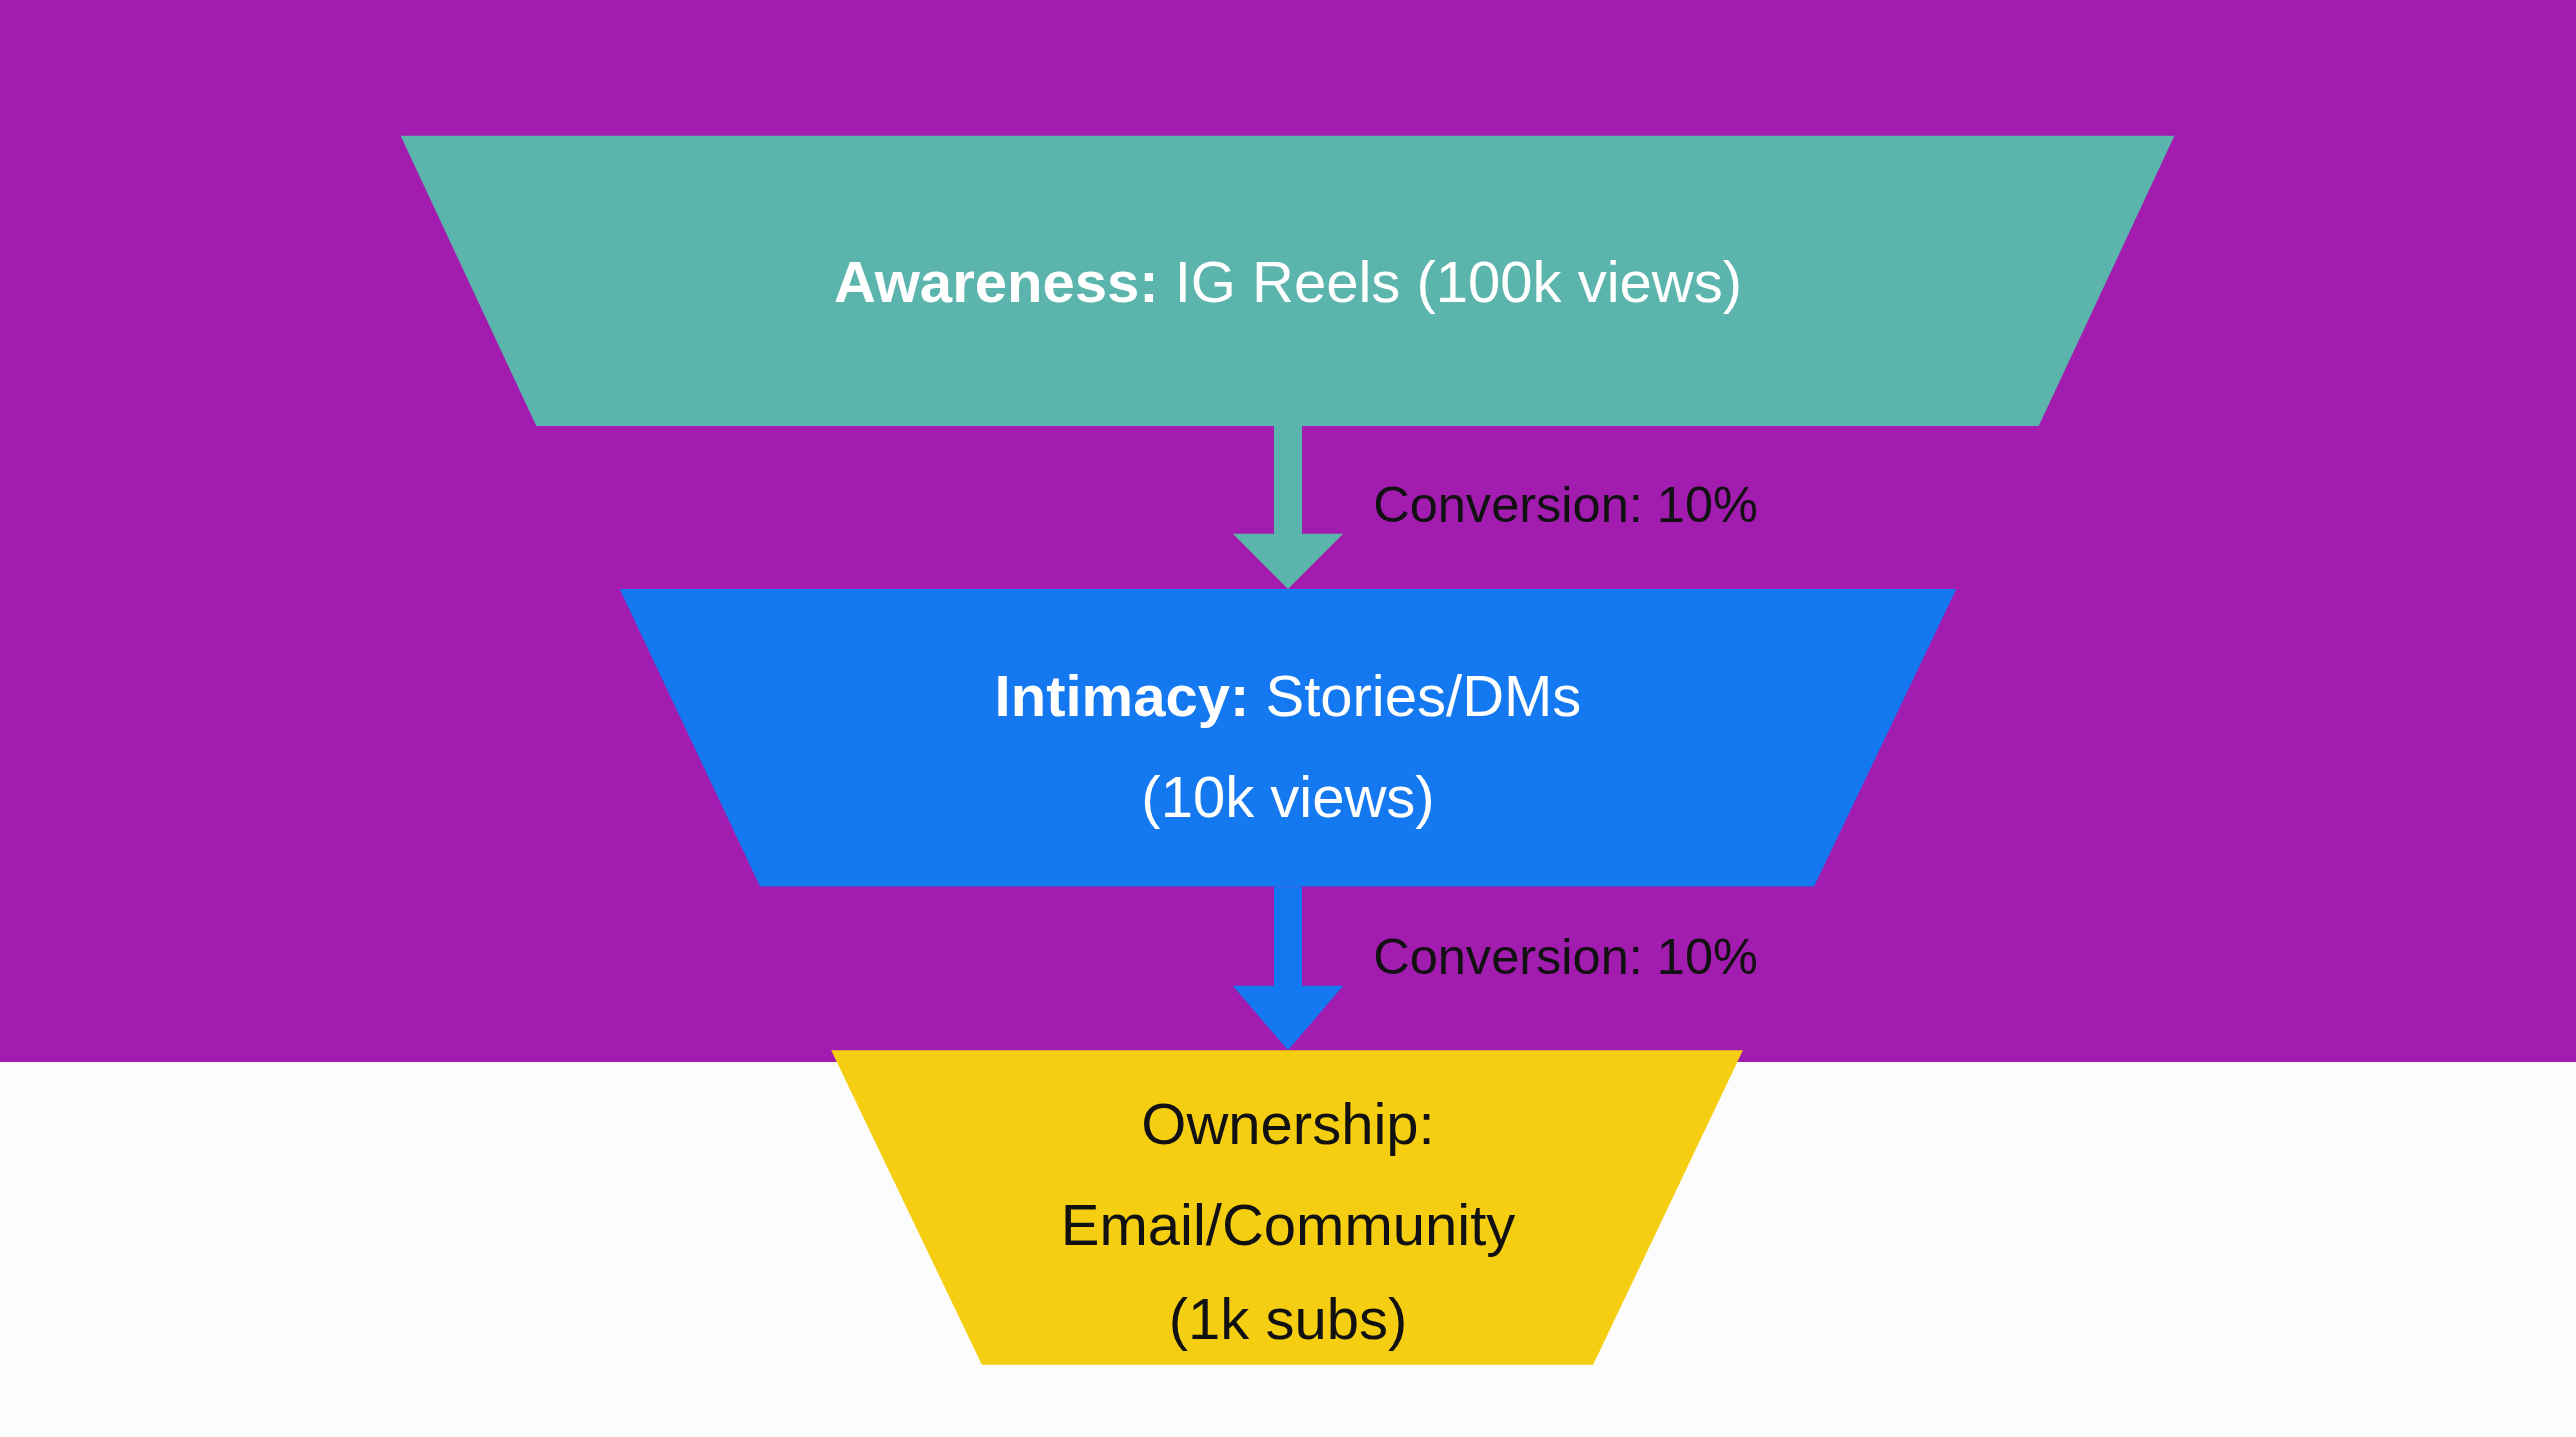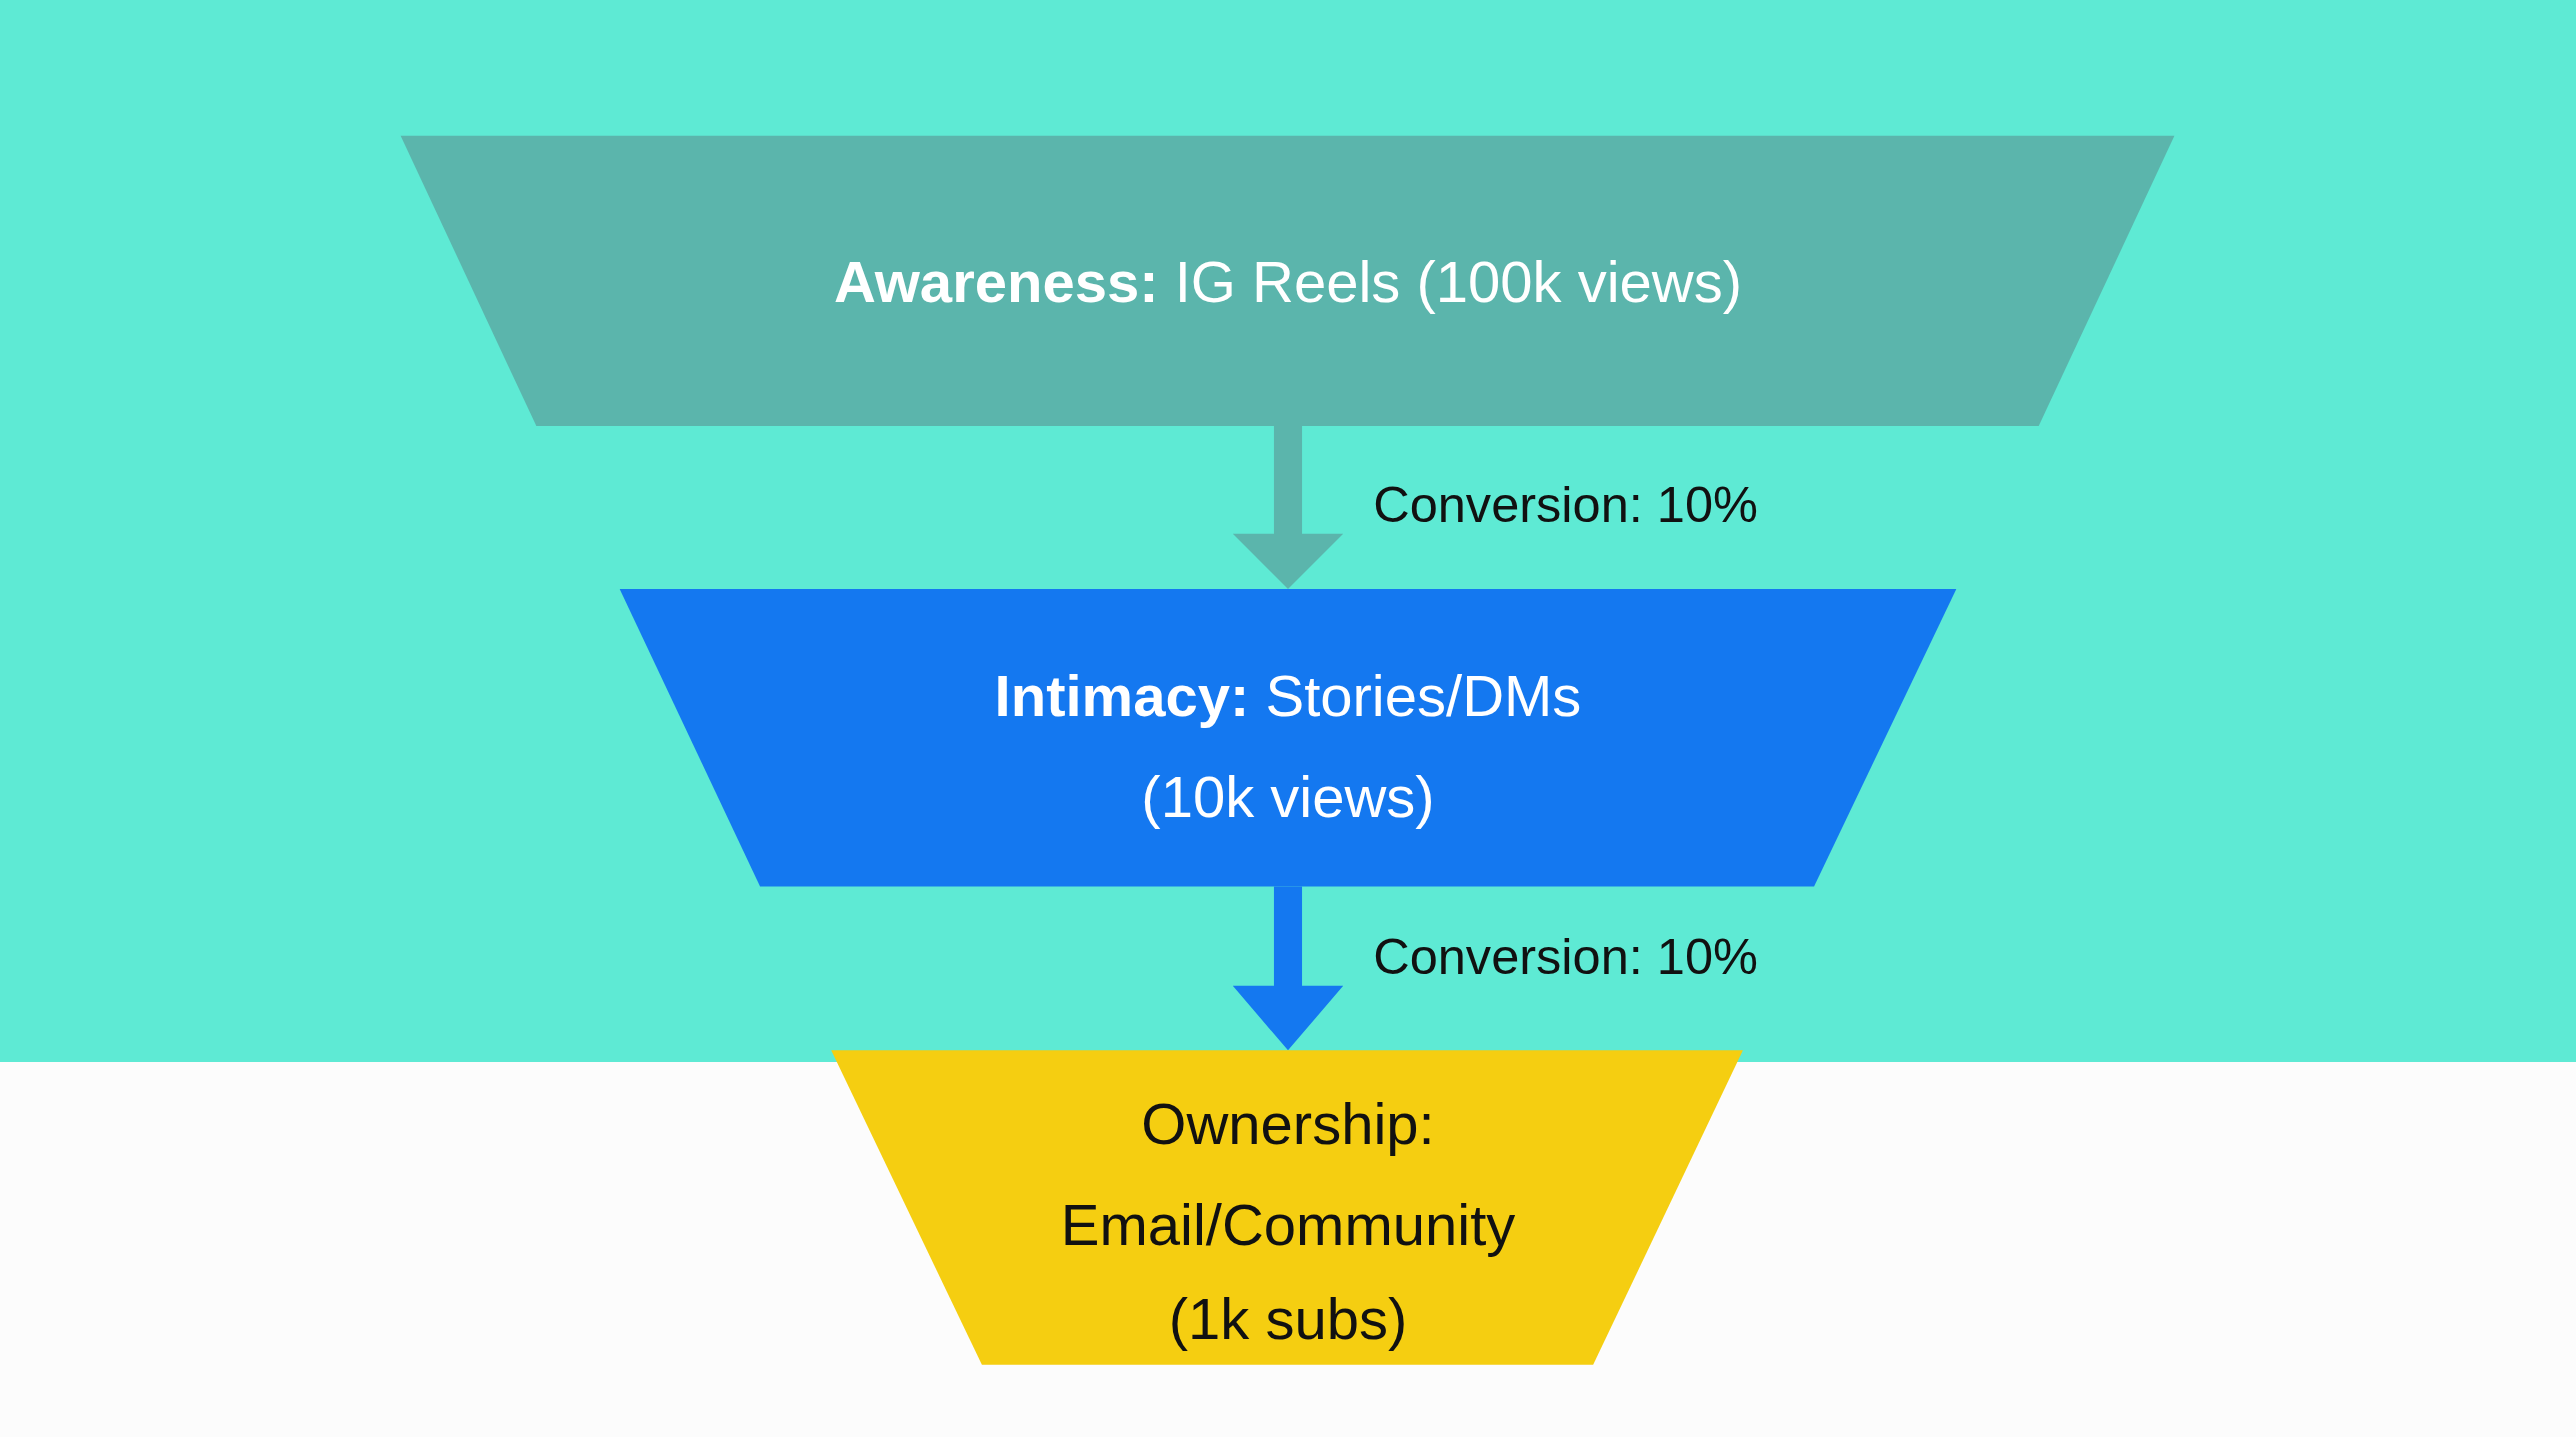--- a/index.html
+++ b/index.html
@@ -10,21 +10,21 @@
     width: 2576px;
     height: 1438px;
     background: #fcfcfc;
     font-family: "Liberation Sans", sans-serif;
     overflow: hidden;
   }
   #funnel-root {
     position: relative;
     width: 2576px;
     height: 1062px;
-    background: #5eead4;
+    background: #a21caf;
   }
   #funnel-svg {
     position: absolute;
     top: 0;
     left: 0;
     width: 2576px;
     height: 1438px;
   }
   .stage-text {
     font-family: "Liberation Sans", sans-serif;

